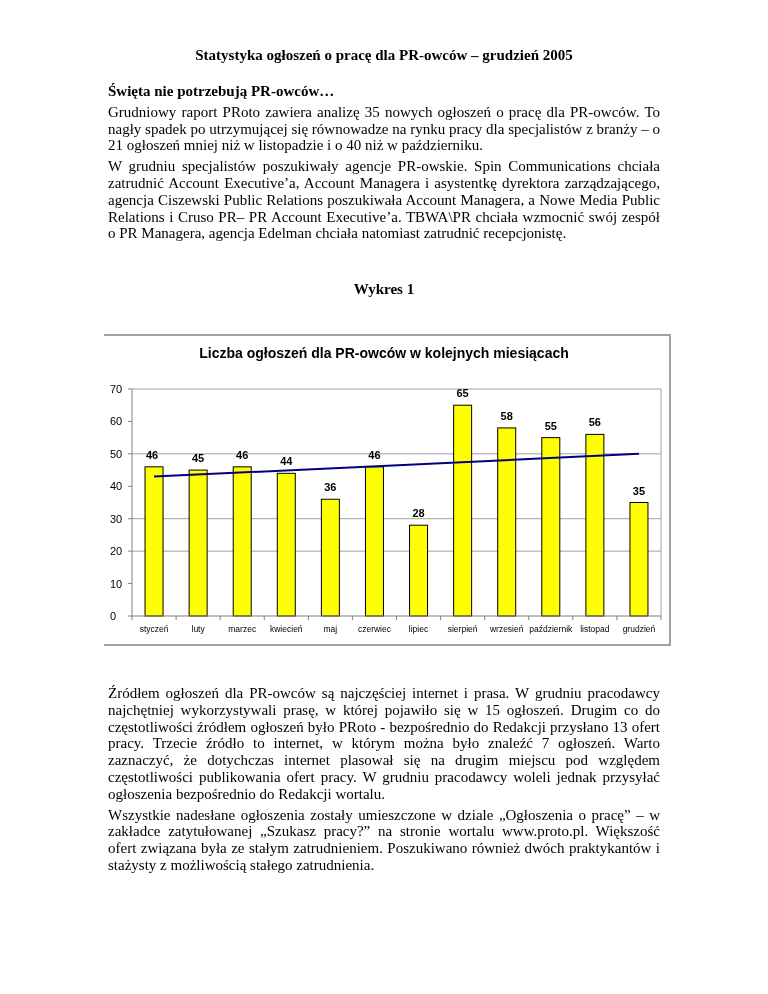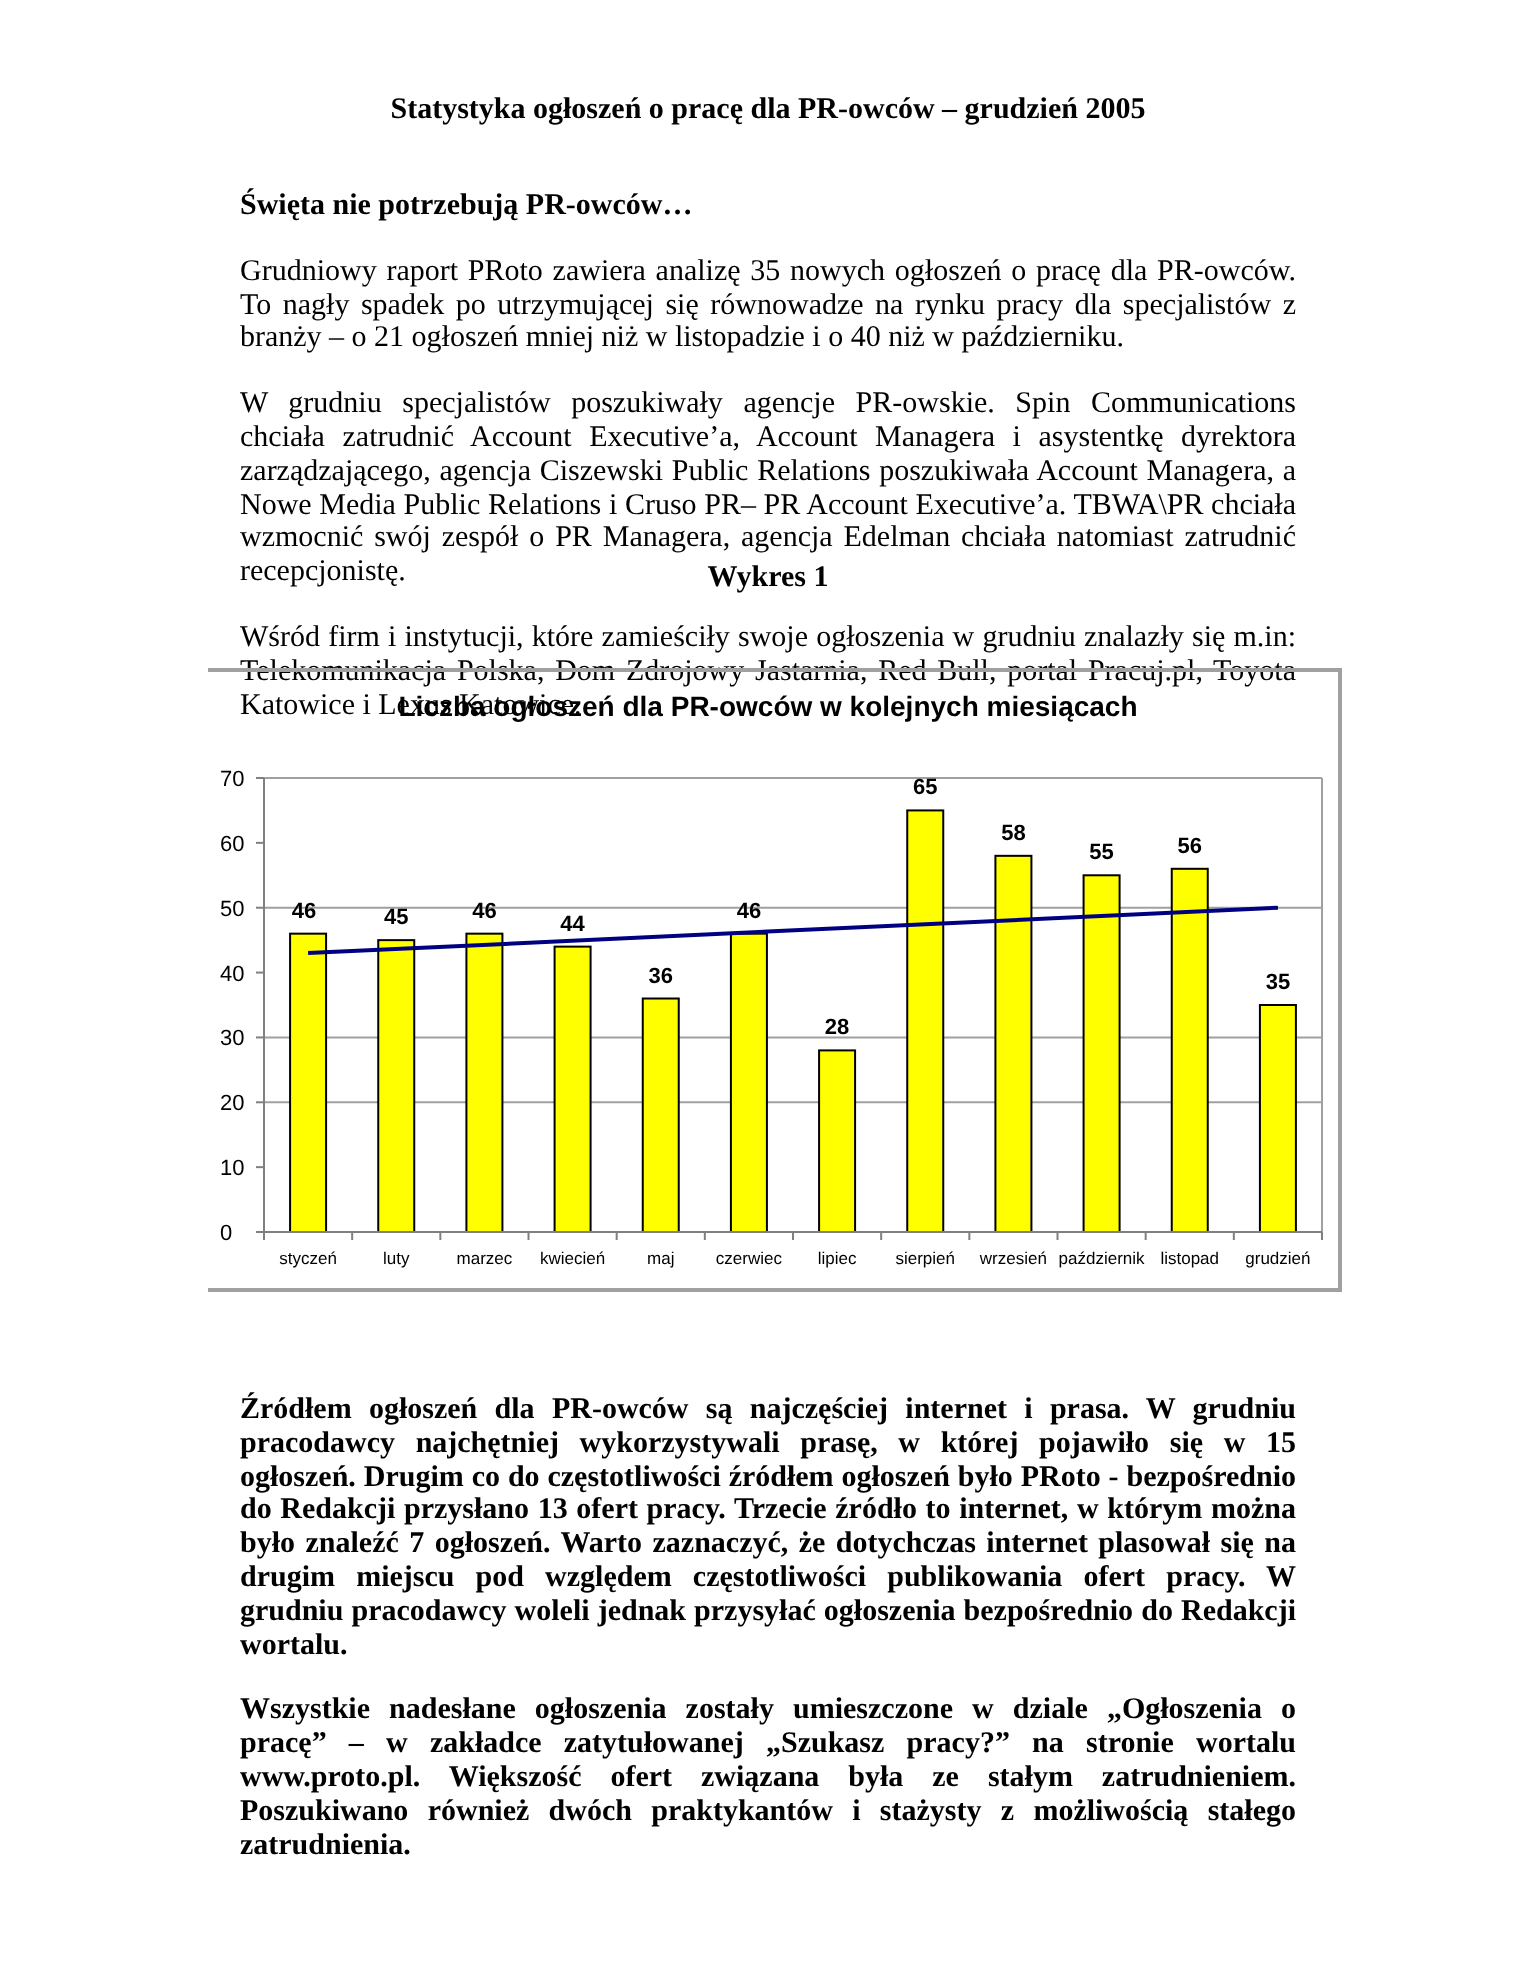--- a/index.html
+++ b/index.html
@@ -3,41 +3,40 @@
 <meta charset="utf-8">
 <style>
   html, body { margin: 0; padding: 0; background: #ffffff; }
   body { width: 768px; height: 994px; position: relative; overflow: hidden;
          font-family: "Liberation Serif", serif; color: #000; }
   .page { position: absolute; left: 0; top: 0; width: 768px; height: 994px; }
   .doc-title { position: absolute; left: 100px; width: 568px; top: 47px; text-align: center;
                font-weight: bold; font-size: 15px; }
   .text-block { position: absolute; left: 104px; width: 560px; font-size: 15px; line-height: 16.8px;
                 text-align: justify; }
-  .text-block p { margin: 16px; }
+  .text-block p { margin: 4px; }
   .section-head { font-weight: bold; }
   .fig-label { position: absolute; left: 100px; width: 568px; top: 281px; text-align: center;
                font-weight: bold; font-size: 15px; }
   .chart-box { position: absolute; left: 104px; top: 334px; width: 567px; height: 312px;
                border-top: 2px solid #a0a0a0; border-right: 2px solid #a0a0a0; border-bottom: 2px solid #a0a0a0;
                box-sizing: border-box; }
   .chart-svg { position: absolute; left: 0; top: 0; }
   .chart-svg text { font-family: "Liberation Sans", sans-serif; }
 </style>
 </head>
 <body>
 
 <div class="page">
   <div class="doc-title">Statystyka ogłoszeń o pracę dla PR-owców – grudzień 2005</div>
 
   <div class="text-block" style="top:79px;">
     <p class="section-head">Święta nie potrzebują PR-owców…</p>
     <p>Grudniowy raport PRoto zawiera analizę 35 nowych ogłoszeń o pracę dla PR-owców. To nagły spadek po utrzymującej się równowadze na rynku pracy dla specjalistów z branży – o 21 ogłoszeń mniej niż w listopadzie i o 40 niż w październiku.</p>
     <p>W grudniu specjalistów poszukiwały agencje PR-owskie. Spin Communications chciała zatrudnić Account Executive’a, Account Managera i asystentkę dyrektora zarządzającego, agencja Ciszewski Public Relations poszukiwała Account Managera, a Nowe Media Public Relations i Cruso PR– PR Account Executive’a. TBWA\PR chciała wzmocnić swój zespół o PR Managera, agencja Edelman chciała natomiast zatrudnić recepcjonistę.</p>
-    <p>Wśród firm i instytucji, które zamieściły swoje ogłoszenia w grudniu znalazły się m.in: Telekomunikacja Polska, Dom Zdrojowy Jastarnia, Red Bull, portal Pracuj.pl, Toyota Katowice i Lexus Katowice.</p>
   </div>
 
   <div class="fig-label">Wykres 1</div>
 
   <div class="chart-box"></div>
   <svg class="chart-svg" id="chart" width="768" height="994">
     <text id="chart-title" x="384" y="358" text-anchor="middle" font-size="14" font-weight="bold" fill="#000">Liczba ogłoszeń dla PR-owców w kolejnych miesiącach</text>
     <g id="grid">
         <line x1="132" x2="661" y1="551.1428571428571" y2="551.1428571428571" stroke="#a0a0a0" stroke-width="1"></line>
         <line x1="132" x2="661" y1="518.7142857142858" y2="518.7142857142858" stroke="#a0a0a0" stroke-width="1"></line>
@@ -118,17 +117,17 @@
         <line x1="528.75" x2="528.75" y1="616" y2="620" stroke="#808080"></line>
         <line x1="572.8333333333334" x2="572.8333333333334" y1="616" y2="620" stroke="#808080"></line>
         <line x1="616.9166666666667" x2="616.9166666666667" y1="616" y2="620" stroke="#808080"></line>
         <line x1="661" x2="661" y1="616" y2="620" stroke="#808080"></line>
       </g>
     <g id="trend">
         <line x1="154.04166666666666" y1="476.5571428571428" x2="638.9583333333334" y2="453.8571428571429" stroke="#000080" stroke-width="2"></line>
       </g>
   </svg>
 
-  <div class="text-block" style="top:681px;font-weight:bold;">
+  <div class="text-block" style="top:681px;">
     <p>Źródłem ogłoszeń dla PR-owców są najczęściej internet i prasa. W grudniu pracodawcy najchętniej wykorzystywali prasę, w której pojawiło się w 15 ogłoszeń. Drugim co do częstotliwości źródłem ogłoszeń było PRoto - bezpośrednio do Redakcji przysłano 13 ofert pracy. Trzecie źródło to internet, w którym można było znaleźć 7 ogłoszeń. Warto zaznaczyć, że dotychczas internet plasował się na drugim miejscu pod względem częstotliwości publikowania ofert pracy. W grudniu pracodawcy woleli jednak przysyłać ogłoszenia bezpośrednio do Redakcji wortalu.</p>
     <p>Wszystkie nadesłane ogłoszenia zostały umieszczone w dziale „Ogłoszenia o pracę” – w zakładce zatytułowanej „Szukasz pracy?” na stronie wortalu www.proto.pl. Większość ofert związana była ze stałym zatrudnieniem. Poszukiwano również dwóch praktykantów i stażysty z możliwością stałego zatrudnienia.</p>
   </div>
 </div>
 
 </body></html>

